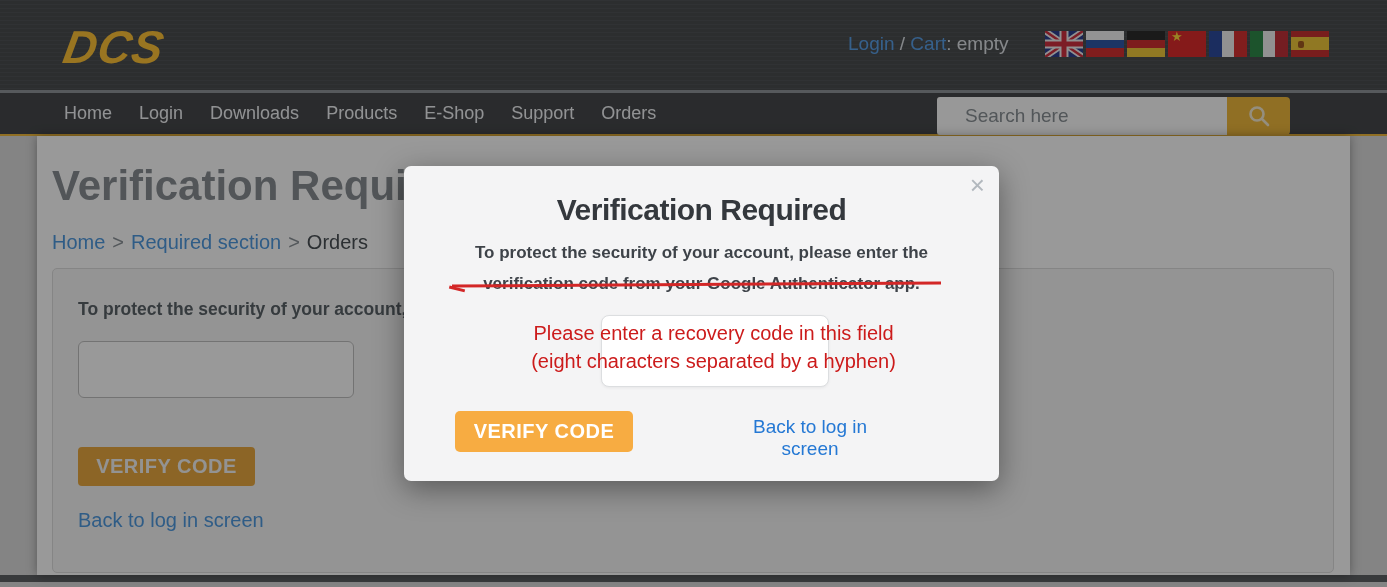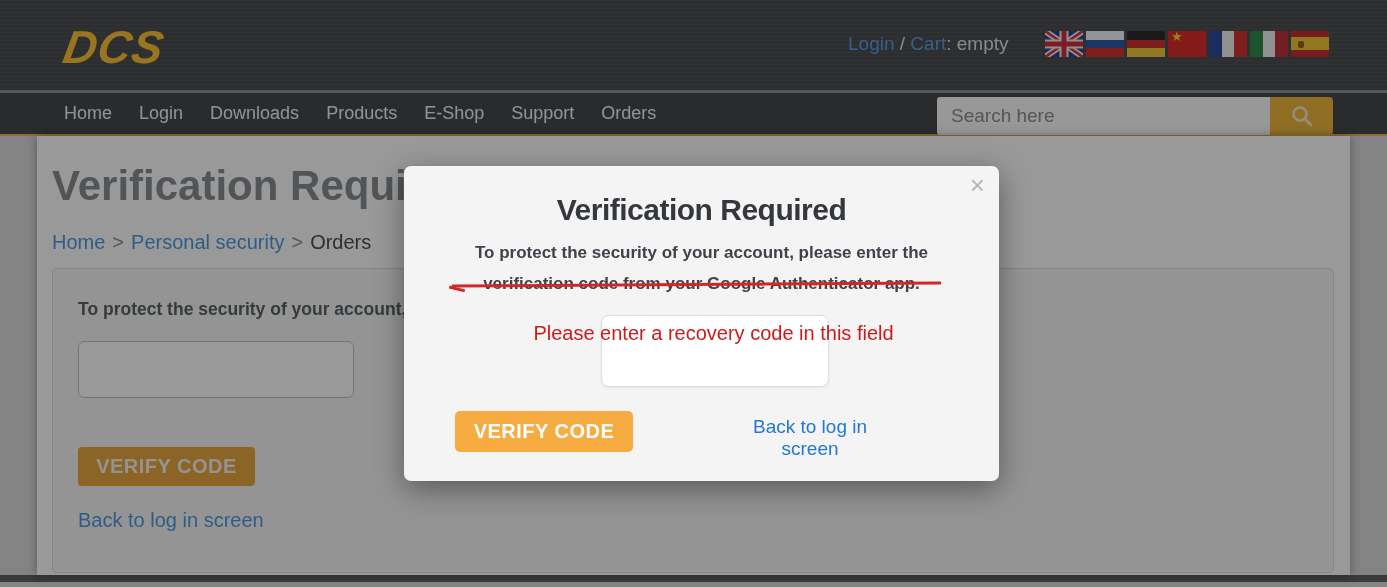--- a/index.html
+++ b/index.html
@@ -26,22 +26,22 @@
   .flag-fr { background:linear-gradient(to right,#2d4b9e 0 33%,#f2f2f2 33% 66%,#d53030 66% 100%); }
   .flag-it { background:linear-gradient(to right,#2e8a4a 0 33%,#f2f2f2 33% 66%,#c23038 66% 100%); }
   .flag-es { background:linear-gradient(to bottom,#c83030 0 25%,#f0c83a 25% 75%,#c83030 75% 100%); }
   .flag-es .emblem { position:absolute; left:7px; top:10px; width:6px; height:7px; background:#a05a20; border-radius:2px; }
 
   .mainnav { position:relative; height:46px; background:#46484b;
              border-top:3px solid #8f9499; border-bottom:2px solid #f0b93c; }
   .nav-items { display:flex; align-items:center; height:100%; padding-left:64px; gap:27px; }
   .nav-item { color:#f2f4f6; font-size:18px; text-decoration:none; white-space:nowrap; }
   .search-wrap { position:absolute; left:937px; top:4px; height:38px; display:flex; }
-  .search-input { width:333px; height:38px; border:none; outline:none; background:#fdfdfd;
-                  border-radius:3px 0 0 3px; padding:0 14px; font-size:19px; color:#555;
+  .search-input { width:290px; height:38px; border:none; outline:none; background:#fdfdfd;
+                  border-radius:3px 0 0 3px; padding:0 28px; font-size:19px; color:#555;
                   font-family:"Liberation Sans", sans-serif; }
   .search-input::placeholder { color:#888f94; opacity:1; }
   .search-btn { width:63px; height:38px; border:none; background:#f0b93c; border-radius:0 4px 4px 0;
                 display:flex; align-items:center; justify-content:center; cursor:pointer; }
 
   .content { position:relative; height:439px; background:#dcdcdc; }
   .container { position:absolute; left:37px; right:37px; top:0; height:439px; background:#fff;
                box-shadow:0 0 10px rgba(0,0,0,0.35); }
   .page-title { position:absolute; left:15px; top:26px; font-size:42px; font-weight:700; color:#888e93; white-space:nowrap; }
   .breadcrumb { position:absolute; left:15px; top:95px; font-size:20px; white-space:nowrap; }
@@ -141,21 +141,21 @@
           <line x1="15" y1="15" x2="21" y2="21" stroke="#f7ecd2" stroke-width="2.6" stroke-linecap="round"></line>
         </svg>
       </button>
     </div>
   </nav>
 
   <main class="content">
     <div class="container">
       <h1 class="page-title">Verification Required</h1>
       <div class="breadcrumb">
-        <a href="#" class="crumb-link">Home</a><span class="crumb-sep">&gt;</span><a href="#" class="crumb-link">Personal security</a><span class="crumb-sep">&gt;</span><span class="crumb-current">Orders</span>
+        <a href="#" class="crumb-link">Home</a><span class="crumb-sep">&gt;</span><a href="#" class="crumb-link">Required section</a><span class="crumb-sep">&gt;</span><span class="crumb-current">Orders</span>
       </div>
       <div class="well">
         <div class="well-instruction">To protect the security of your account, please enter the verification code from your Google Authenticator app.</div>
         <input class="well-input" type="text" value="" style="">
         <button class="well-button">VERIFY CODE</button>
         <a href="#" class="well-link">Back to log in screen</a>
       </div>
     </div>
   </main>
 
@@ -168,16 +168,17 @@
   <button class="modal-close">×</button>
   <div class="modal-title">Verification Required</div>
   <div class="modal-instructions">
     <div>To protect the security of your account, please enter the</div>
     <div>verification code from your Google Authenticator app.</div>
   </div>
   <div class="strike-line"></div>
   <input class="modal-input" type="text" value="" style="">
   <div class="modal-annotation">
     <div>Please enter a recovery code in this field</div>
+    <div>(eight characters separated by a hyphen)</div>
   </div>
   <button class="modal-verify">VERIFY CODE</button>
   <a href="#" class="modal-back">Back to log in screen</a>
 </div>
 
 </body></html>

